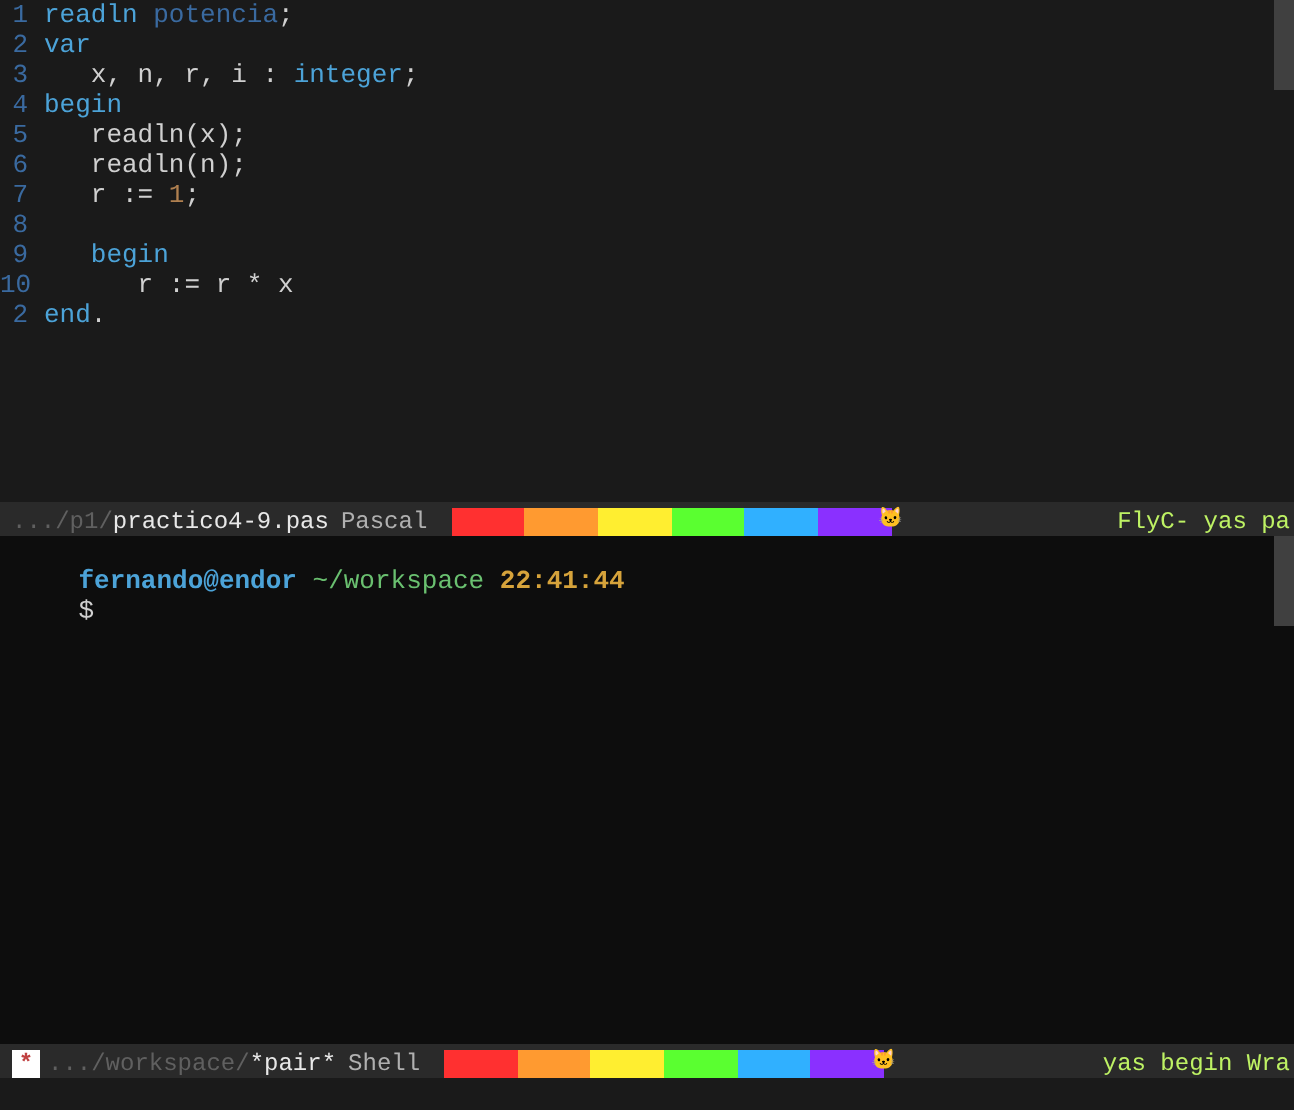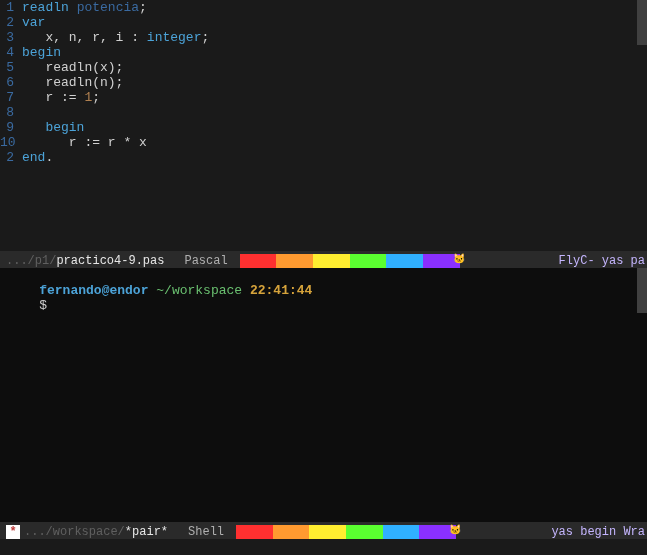--- a/index.html
+++ b/index.html
@@ -75,22 +75,22 @@
     display: flex;
     align-items: flex-end;
     font-size: 12px;
     overflow: hidden;
     padding-left: 6px;
   }
   .modeline1 { top: 251px; background: #2a2a2a; }
   .modeline2 { top: 522px; background: #2a2a2a; }
   .ml-path { color: #606060; }
   .ml-file { color: #e8e8e8; font-weight: normal; }
-  .ml-mode { color: #b0b0b0; margin-left: 20px; }
-  .ml-right { color: #c4b5fd; margin-left: auto; margin-right: 2px; white-space: nowrap; }
+  .ml-mode { color: #b0b0b0; margin-left: 6px; }
+  .ml-right { color: #bef264; margin-left: auto; margin-right: 2px; white-space: nowrap; }
   .nyan-bar {
     height: 14px;
     width: 220px;
     margin-left: 12px;
     display: flex;
     position: relative;
   }
   .nyan-stripe { flex: 1; }
   .nyan-cat {
     position: absolute;

